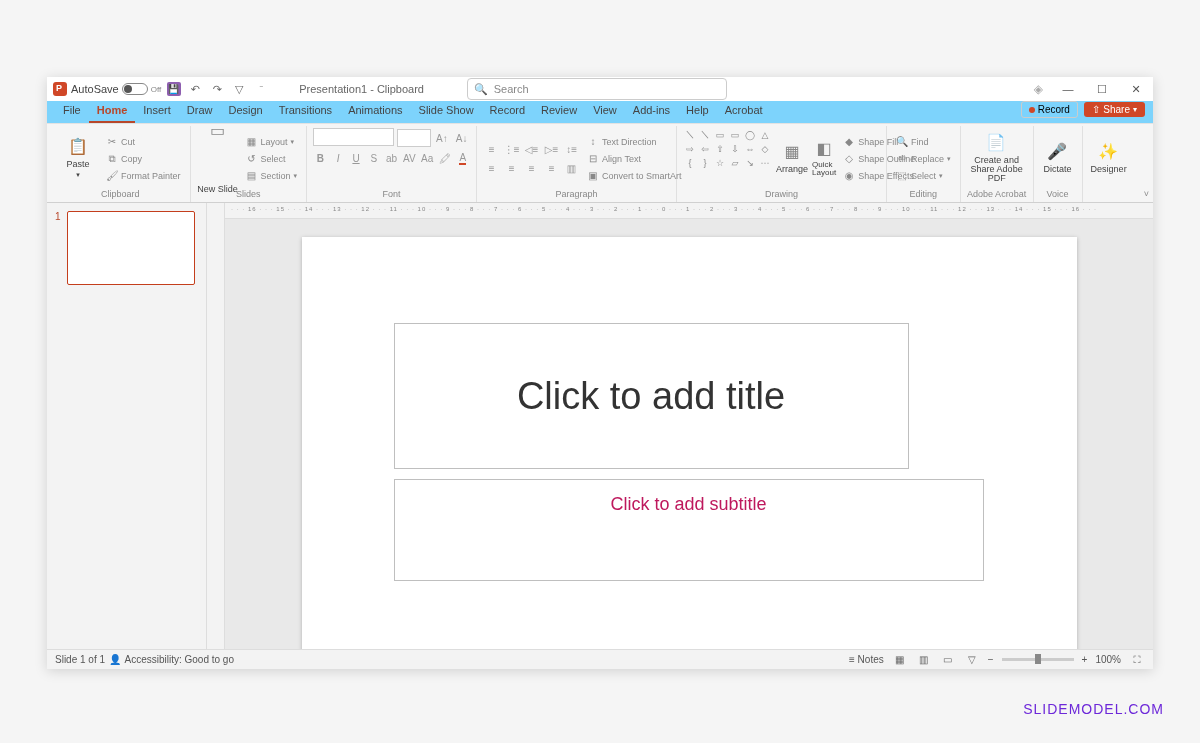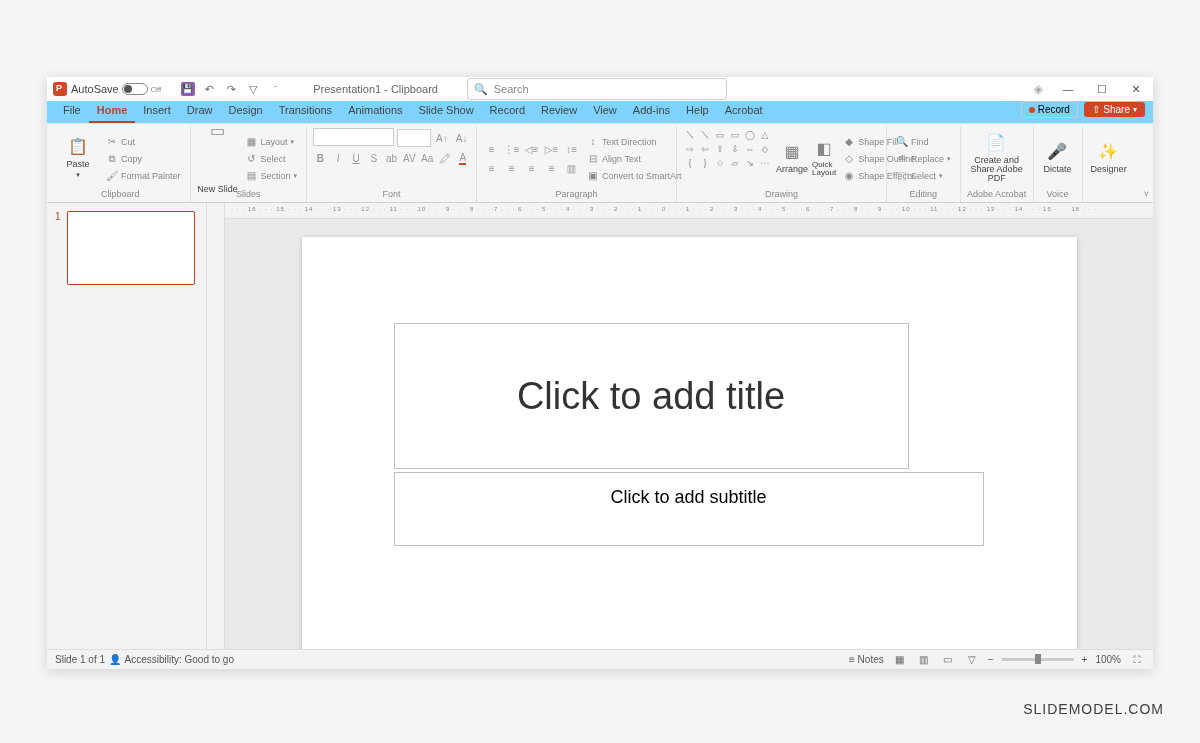--- a/index.html
+++ b/index.html
@@ -3,21 +3,21 @@
 <meta charset="utf-8">
 <style>
 * { margin: 0; padding: 0; box-sizing: border-box; font-family: "Segoe UI", Arial, sans-serif; }
 body { background: #f5f5f5; width: 1200px; height: 743px; overflow: hidden; position: relative; }
 .app-window { position: absolute; top: 77px; left: 47px; width: 1106px; height: 592px; background: #fff; box-shadow: 0 2px 12px rgba(0,0,0,0.15); display: flex; flex-direction: column; }
 
 
 .titlebar { height: 24px; background: #fff; display: flex; align-items: center; padding: 0 6px; font-size: 11px; color: #444; position: relative; }
 .titlebar .app-icon { width: 14px; height: 14px; background: #d04727; border-radius: 3px; margin-right: 4px; position: relative; }
 .titlebar .app-icon::after { content: "P"; color: #fff; font-size: 9px; font-weight: bold; position: absolute; top: 1px; left: 3px; }
-.autosave { display: flex; align-items: center; gap: 3px; margin-right: 20px; }
+.autosave { display: flex; align-items: center; gap: 3px; margin-right: 6px; }
 .toggle { width: 26px; height: 12px; border: 1px solid #888; border-radius: 7px; position: relative; background: #fff; }
 .toggle::after { content: ""; width: 8px; height: 8px; background: #555; border-radius: 50%; position: absolute; top: 1px; left: 1px; }
 .qat { display: flex; gap: 6px; align-items: center; }
 .qat-btn { width: 16px; height: 16px; display: flex; align-items: center; justify-content: center; color: #666; font-size: 11px; cursor: pointer; }
 .title-text { margin-left: 30px; color: #666; }
 .search-box { position: absolute; left: 420px; width: 260px; height: 22px; border: 1px solid #ccc; border-radius: 4px; display: flex; align-items: center; padding: 0 6px; font-size: 11px; color: #888; gap: 6px; }
 .win-controls { position: absolute; right: 0; display: flex; }
 .win-btn { width: 34px; height: 24px; display: flex; align-items: center; justify-content: center; color: #555; font-size: 11px; cursor: pointer; }
 .gem-icon { position: absolute; right: 110px; color: #aaa; font-size: 12px; }
 
@@ -53,31 +53,31 @@
 .thumbs { width: 160px; background: #f3f3f3; border-right: 1px solid #ddd; padding: 8px; }
 .thumb-row { display: flex; gap: 4px; align-items: flex-start; }
 .thumb-num { font-size: 10px; color: #b7472a; width: 8px; }
 .thumb { width: 128px; height: 74px; background: #fff; border: 1.5px solid #c43e1c; border-radius: 2px; }
 .vruler { width: 18px; background: #f3f3f3; border-right: 1px solid #ddd; position: relative; font-size: 6px; color: #888; }
 .canvas-area { flex: 1; display: flex; flex-direction: column; }
 .hruler { height: 16px; background: #f3f3f3; border-bottom: 1px solid #ddd; font-size: 6px; color: #888; padding: 3px 6px; letter-spacing: 1px; white-space: nowrap; overflow: hidden; }
 .canvas-scroll { flex: 1; background: #e9e9e9; display: flex; align-items: flex-start; justify-content: center; padding: 18px 0; overflow: hidden; }
 .slide { width: 775px; height: 430px; background: #fff; box-shadow: 0 1px 4px rgba(0,0,0,0.25); position: relative; }
 .ph-title { position: absolute; top: 86px; left: 92px; width: 515px; height: 146px; border: 1px solid #bfbfbf; display: flex; align-items: center; justify-content: center; font-size: 38px; color: #333; font-weight: 300; }
-.ph-sub { position: absolute; top: 235px; left: 92px; width: 590px; height: 74px; border: 1px solid #bfbfbf; display: flex; align-items: flex-start; justify-content: center; padding-top: 14px; font-size: 18px; color: #000000; font-weight: 300; }
+.ph-sub { position: absolute; top: 242px; left: 92px; width: 590px; height: 102px; border: 1px solid #bfbfbf; display: flex; align-items: flex-start; justify-content: center; padding-top: 14px; font-size: 18px; color: #be185d; font-weight: 300; }
 
 
 .status { height: 20px; background: #f3f3f3; border-top: 1px solid #ddd; display: flex; align-items: center; font-size: 10px; color: #555; padding: 0 8px; justify-content: space-between; }
 .status .left, .status .right { display: flex; gap: 4px; align-items: center; }
 .status .right { gap: 8px; }
 .sb { width: 16px; height: 14px; display: flex; align-items: center; justify-content: center; color: #666; font-size: 10px; cursor: pointer; }
 .zoom-slider { width: 72px; height: 3px; background: #ccc; position: relative; }
 .zoom-slider::after { content: ""; position: absolute; width: 6px; height: 10px; background: #888; top: -4px; left: 33px; }
 
-.watermark { position: absolute; bottom: 26px; right: 36px; font-size: 14px; color: #404040; letter-spacing: 1px; font-weight: 500; }
+.watermark { position: absolute; bottom: 26px; right: 36px; font-size: 14px; color: #6d28d9; letter-spacing: 1px; font-weight: 500; }
 </style>
 </head>
 <body>
 
 <div class="app-window">
 
   <div class="titlebar">
     <div class="app-icon"></div>
     <div class="autosave">
       <span>AutoSave</span>

